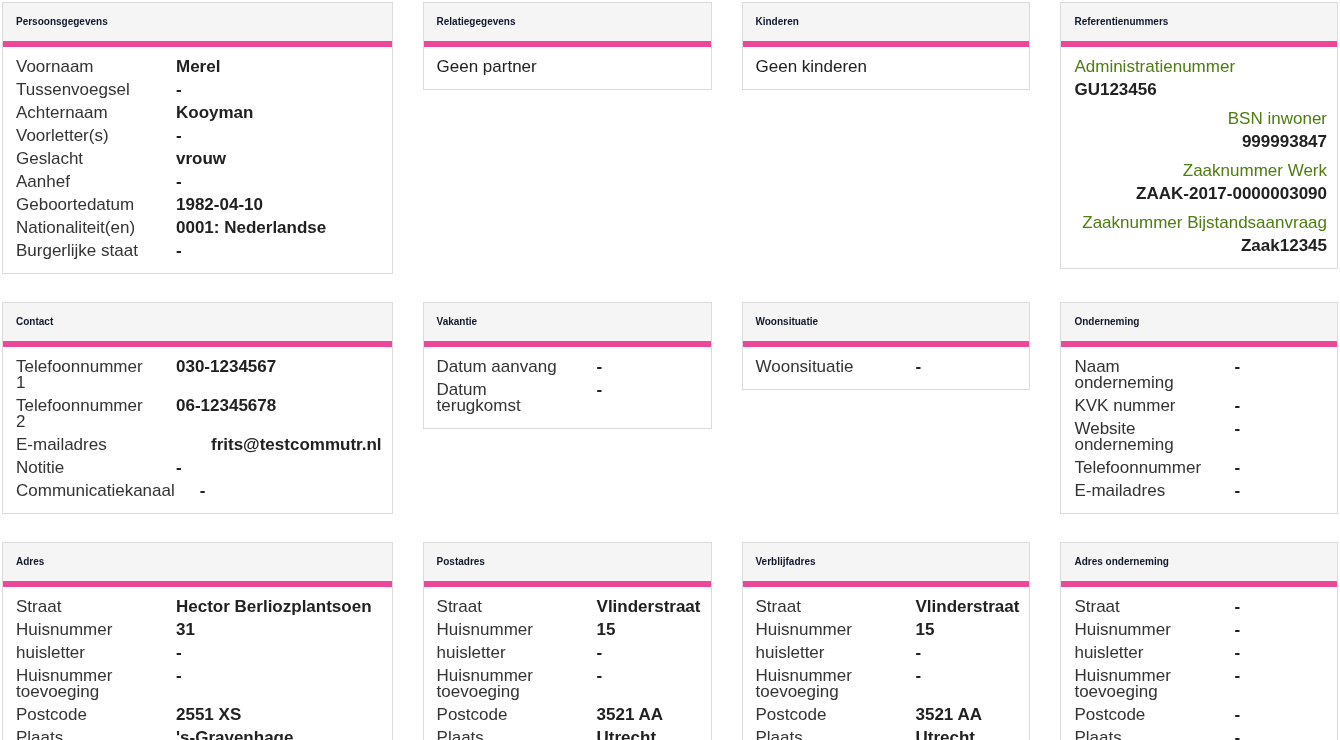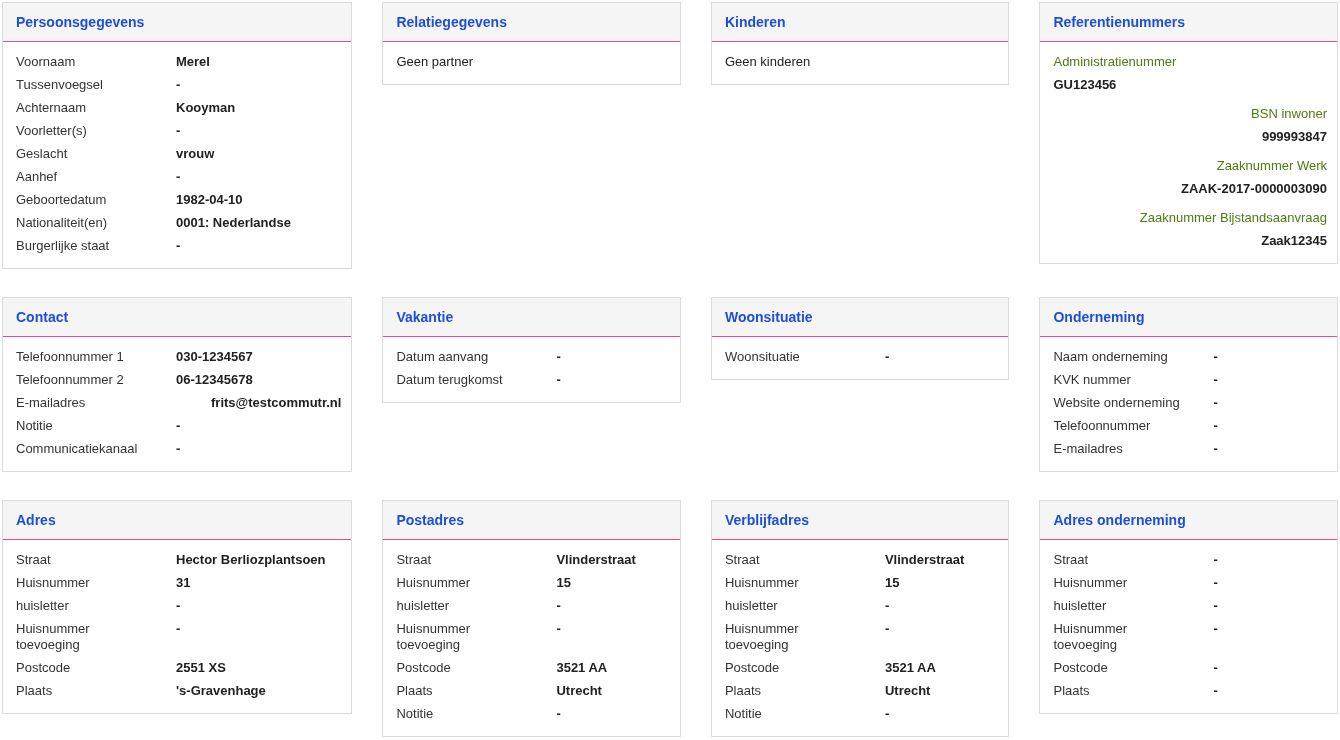--- a/index.html
+++ b/index.html
@@ -21,30 +21,30 @@
     column-gap: 30px;
     row-gap: 28px;
     align-items: start;
   }
   .card {
     border: 1px solid #dbdbdb;
     background: #ffffff;
   }
   .card-header {
     background: #f5f5f5;
-    border-bottom: 1px solid #ec4899;
+    border-bottom: 6px solid #ec4899;
     padding: 11px 13px;
-    font-size: 14px;
+    font-size: 10px;
     line-height: 16px;
     font-weight: 700;
-    color: #1d4ed8;
+    color: #0f172a;
   }
   .card-body {
     padding: 12px 10px 14px 13px;
-    font-size: 13px;
+    font-size: 17px;
     line-height: 16px;
   }
   .kv {
     display: flex;
     align-items: flex-start;
   }
   .kv + .kv { margin-top: 7px; }
   .kv-label {
     flex: 0 0 135px;
     margin-right: 25px;

